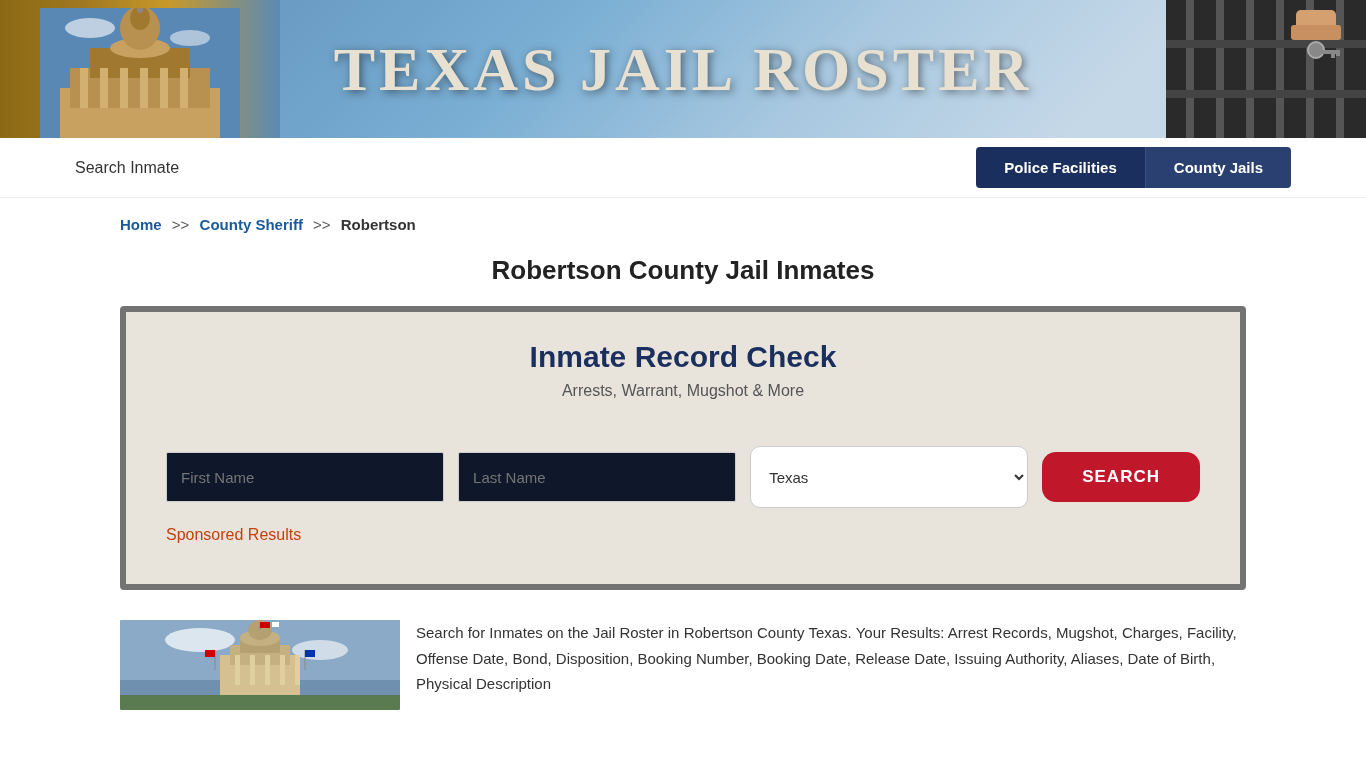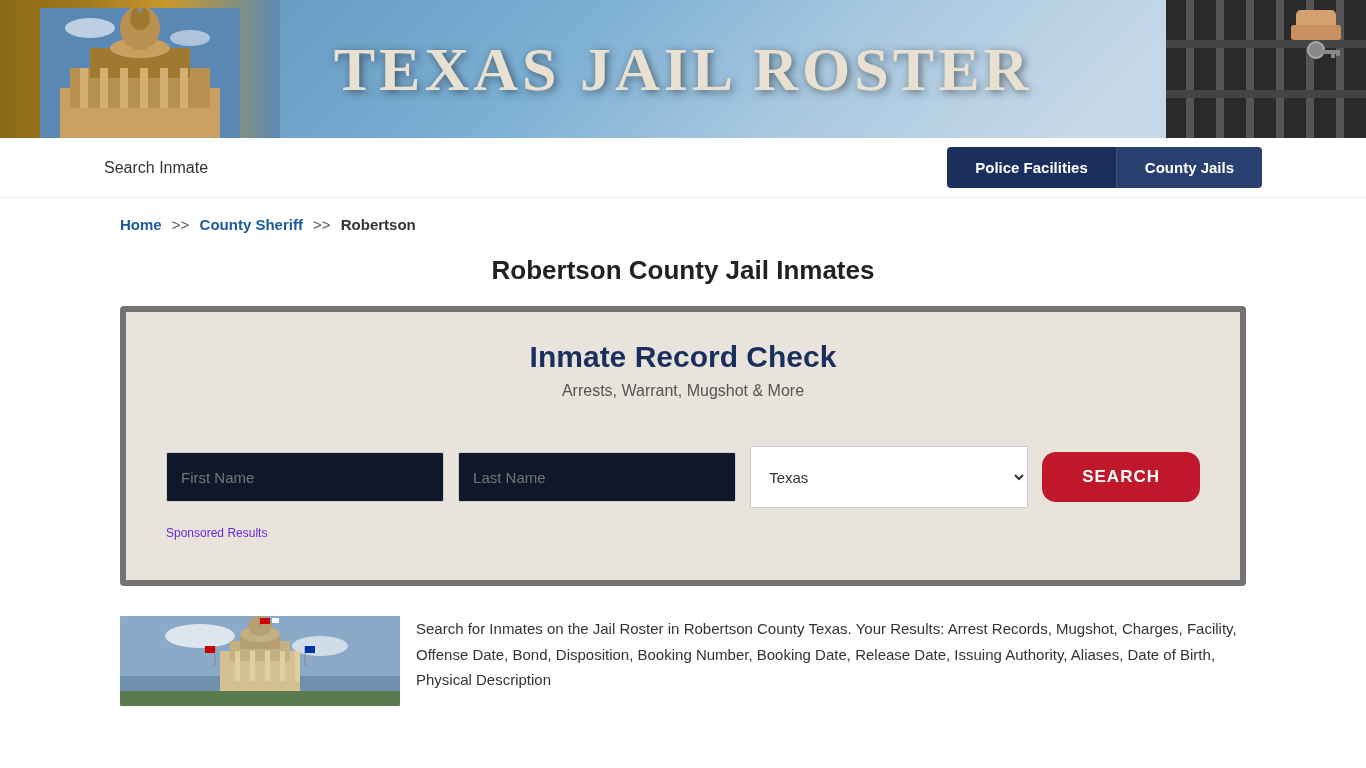--- a/index.html
+++ b/index.html
@@ -47,21 +47,21 @@
       width: 200px; height: 100%;
       background: linear-gradient(90deg, #5a8ab5 0%, #3a3a3a 100%);
       overflow: hidden;
     }
 
     
     .navbar {
       display: flex;
       align-items: center;
       justify-content: space-between;
-      padding: 0 104px;
+      padding: 0 75px;
       height: 60px;
       background: #fff;
       border-bottom: 1px solid #eee;
     }
     .search-inmate-label {
       font-size: 16px;
       color: #333;
     }
     .nav-right {
       display: flex;
@@ -179,40 +179,40 @@
       border-radius: 2px;
     }
     .record-check-form select {
       flex: 1;
       height: 62px;
       border: 1px solid #ccc;
       padding: 0 14px;
       font-size: 15px;
       color: #333;
       background: #fff;
-      border-radius: 1px;
+      border-radius: 10px;
       appearance: auto;
     }
     .search-btn-red {
       height: 50px;
       padding: 0 40px;
       background: #c0172a;
       color: #fff;
       border: none;
       font-size: 17px;
       font-weight: 700;
       letter-spacing: 1px;
       cursor: pointer;
       border-radius: 14px;
       white-space: nowrap;
     }
     .sponsored-results {
       margin-top: 18px;
-      font-size: 12px;
-      color: #6d28d9;
+      font-size: 16px;
+      color: #c2410c;
     }
 
     
     .bottom-content {
       display: flex;
       gap: 16px;
       padding: 0 120px;
     }
     .bottom-image {
       width: 280px;

